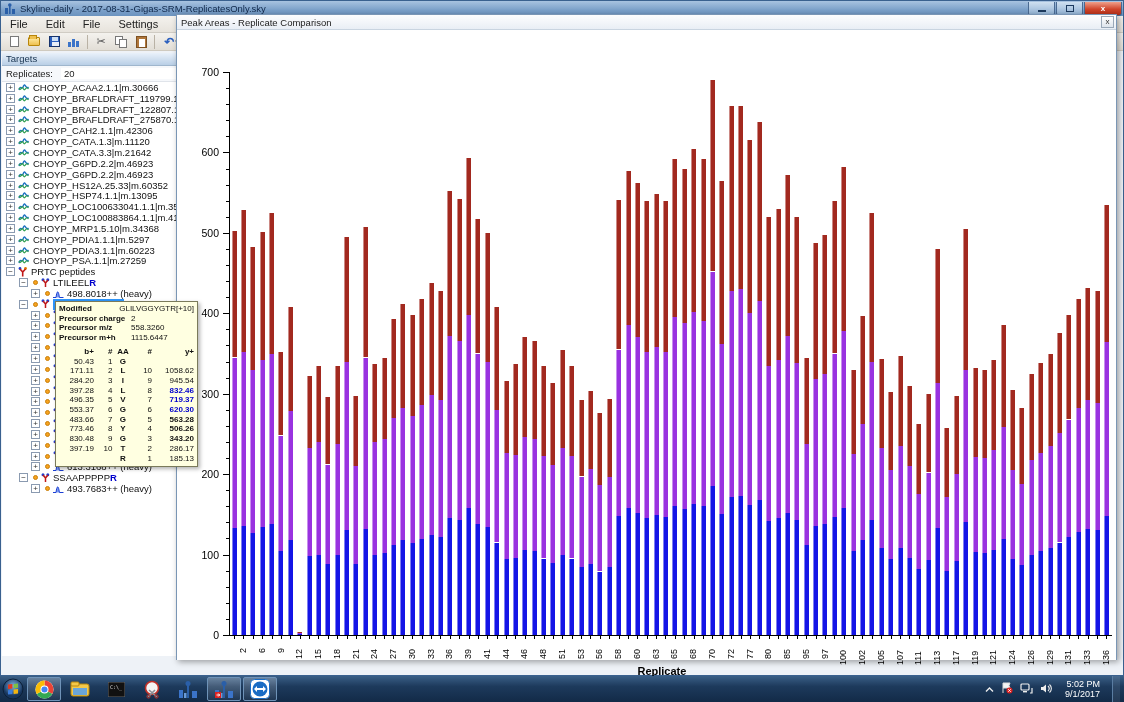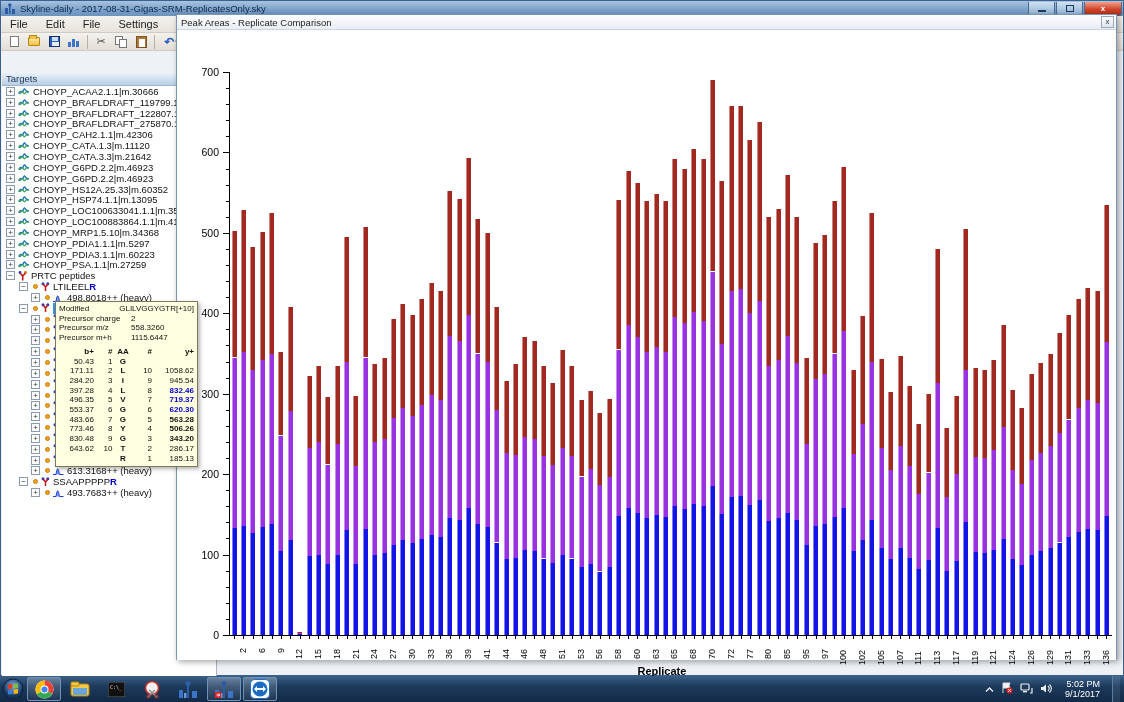--- a/index.html
+++ b/index.html
@@ -42,21 +42,21 @@
   .copy2 { width:12px; height:12px; position:relative;}
   .copy2 i{position:absolute; width:8px; height:9px; background:#fff; border:1px solid #777;}
   .copy2 i:nth-child(1){left:0;top:0;} .copy2 i:nth-child(2){left:4px;top:3px;}
   .paste { width:11px; height:12px; background:#b0763a; border:1px solid #7d5122; position:relative;}
   .paste:before{content:""; position:absolute; left:2px; top:2px; width:6px; height:8px; background:#fff;}
   .undo { color:#2b5fbe; font-size:12px; font-weight:bold;}
   .redo { color:#9a9a9a; font-size:12px; font-weight:bold;}
 
   
   #targets-panel { position:absolute; left:1px; top:52px; width:215px; height:603px; background:#fff;
-    border-right:1px solid #aab6c4; display:flex; flex-direction:column;margin-top:20px; }
+    border-right:1px solid #aab6c4; display:flex; flex-direction:column; }
   #targets-header { height:13px; background:linear-gradient(#e9f1fa,#b9cfe6); font-size:9.5px;
     color:#1c3least; color:#16324f; padding:0 4px; border-bottom:1px solid #9fb6cd; }
   #replicates-row { height:16px; display:flex; align-items:center; font-size:9.5px; color:#222;
     background:#f6f8fb; border-bottom:1px solid #e0e4ea; padding-left:4px; gap:8px;}
   #replicates-combo { background:#fff; min-width:120px; padding:0 3px; }
   #tree { flex:1; background:#fff; position:relative; overflow:hidden; font-size:9.5px; color:#111; }
   .tree-row { height:10.85px; display:flex; align-items:center; white-space:nowrap; }
   .xbox { width:9px; height:9px; border:1px solid #8a9ab0; background:#fff; color:#333;
     font-size:8px; line-height:7px; text-align:center; flex:none; }
   .bullet { width:5px; height:5px; border-radius:50%; background:#f6a21d; border:1px solid #c97f0a; flex:none; }
@@ -98,21 +98,21 @@
   .bar-seg { position:absolute; width:5px; }
   .xtick { position:absolute; width:1px; height:3px; background:#000; }
   .xlabel { position:absolute; font-size:9px; color:#000; transform:rotate(-90deg); transform-origin:left top; white-space:nowrap; }
   #xaxis-title { position:absolute; font-weight:bold; font-size:11px; color:#000; }
 
   
   #tooltip { position:absolute; left:55px; top:301px; width:143px; background:#ffffe1;
     border:1px solid #7a7a5a; box-shadow:2px 2px 4px rgba(0,0,0,.3); font-size:8px; line-height:9.7px;
     color:#111; padding:2px 3px 3px 3px; z-index:60; }
   .tt-field { display:flex; }
-  .tt-field b { width:72px; font-weight:normal; }
+  .tt-field b { width:72px; font-weight:bold; }
   .tt-table { margin-top:4px; width:100%; border-collapse:collapse; }
   .tt-table td { padding:0; font-size:8px; line-height:9.7px; }
   .tt-b { width:30px; text-align:right; } .tt-n1 { width:16px; text-align:right; }
   .tt-aa { width:18px; text-align:center; font-weight:bold; } .tt-n2 { width:16px; text-align:right; }
   .tt-y { width:36px; text-align:right; }
   .tt-head td { font-weight:bold; }
   .yv-blue { color:#0000cc; font-weight:bold; } .yv-bold { font-weight:bold; }
 </style>
 </head>
 <body>
@@ -181,20 +181,24 @@
           <span class="caret">▾</span>
         </div>
         <div class="tbtn drop">
           <span class="redo">↷</span>
           <span class="caret">▾</span>
         </div>
       </div>
 
   <div id="targets-panel">
     <div id="targets-header">Targets</div>
+    <div id="replicates-row">
+      <span>Replicates:</span>
+      <span id="replicates-combo">20</span>
+    </div>
     <div id="tree">
           <div class="tree-row" style="padding-left: 4px;">
             <span class="xbox">+</span>
             <svg class="picon" width="12" height="9" viewBox="0 0 12 9">
               <path d="M1 7 C2.5 1 4 8 5.5 3 C7 -1 8 7 10.5 4" stroke="#1b6fc4" stroke-width="1.4" fill="none"></path>
               <path d="M1 5 C2.5 9 4 2 5.5 6 C7 9 8 2 10.5 6" stroke="#2e9e4f" stroke-width="1.2" fill="none"></path>
             </svg>
             <span class="tlabel">CHOYP_ACAA2.1.1|m.30666</span>
           </div>
           <div class="tree-row" style="padding-left: 4px;">
@@ -1086,21 +1090,21 @@
             <td class="tt-y yv-bold">506.26</td>
           </tr>
           <tr>
             <td class="tt-b">830.48</td>
             <td class="tt-n1">9</td>
             <td class="tt-aa">G</td>
             <td class="tt-n2">3</td>
             <td class="tt-y yv-bold">343.20</td>
           </tr>
           <tr>
-            <td class="tt-b">643.62</td>
+            <td class="tt-b">397.19</td>
             <td class="tt-n1">10</td>
             <td class="tt-aa">T</td>
             <td class="tt-n2">2</td>
             <td class="tt-y">286.17</td>
           </tr>
           <tr>
             <td class="tt-b"></td>
             <td class="tt-n1"></td>
             <td class="tt-aa">R</td>
             <td class="tt-n2">1</td>

